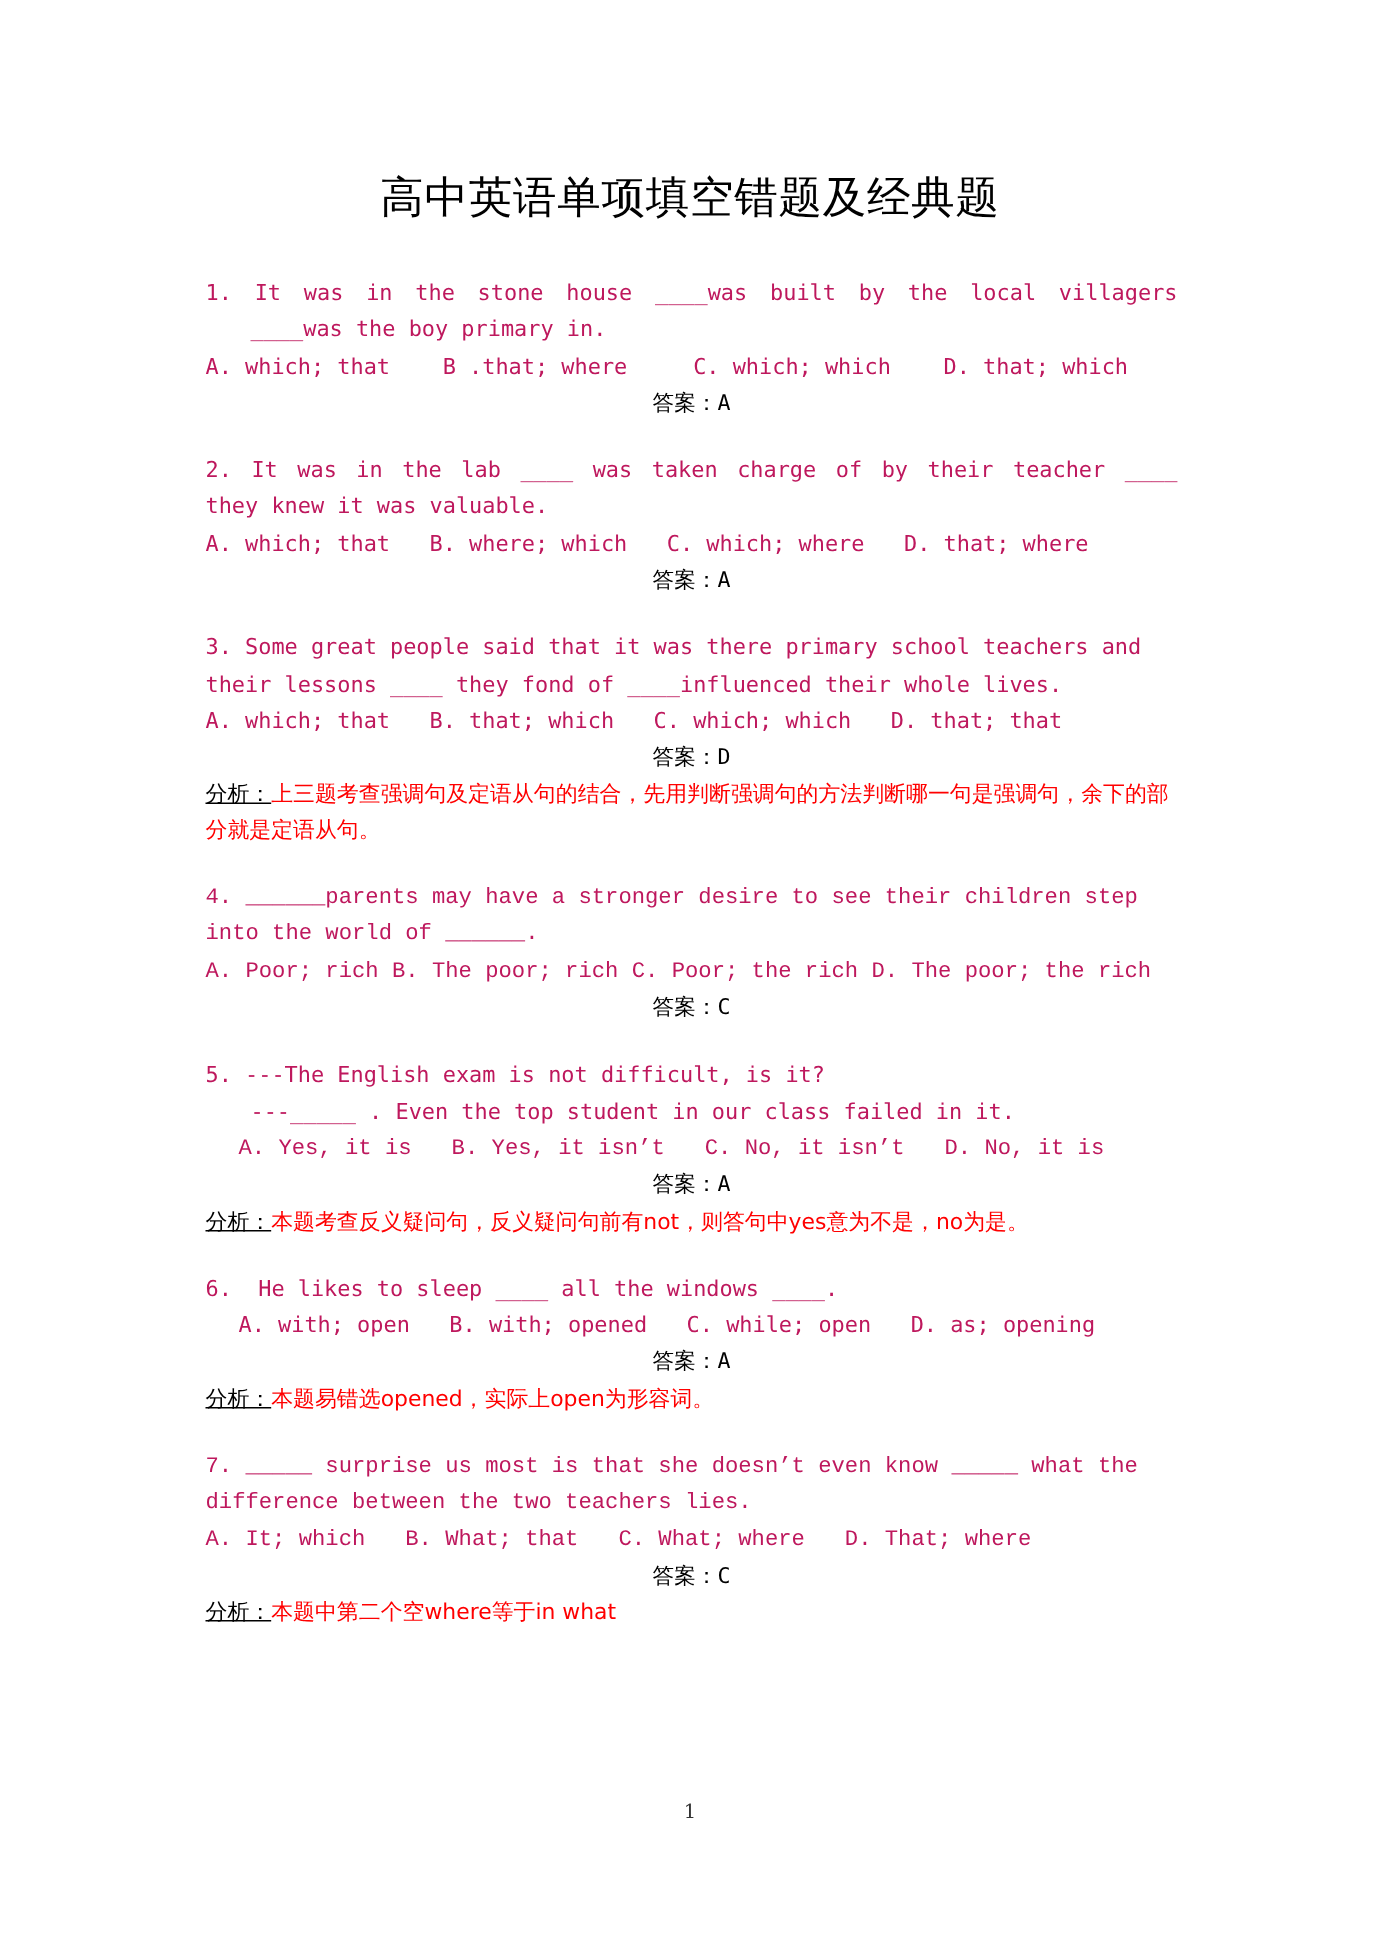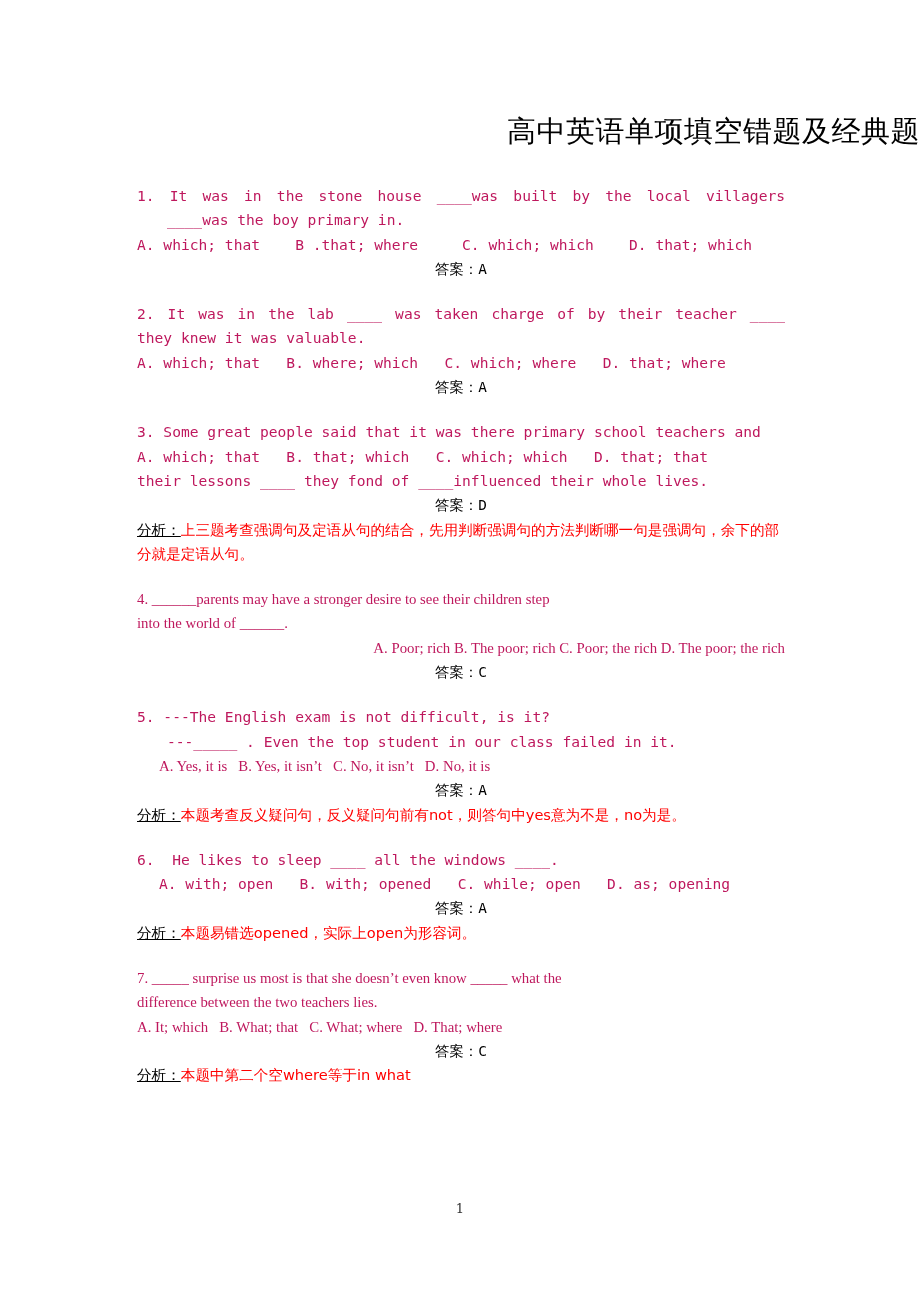--- a/index.html
+++ b/index.html
@@ -20,21 +20,21 @@
     left: 0; top: 0;
     width: 920px;
     height: 1302px;
     background: #ffffff;
   }
   .doc-title {
     position: absolute;
     left: 0;
     top: 114px;
     width: 920px;
-    text-align: right;
+    text-align: center;
     font-family: "DejaVu Sans", "Liberation Sans", sans-serif;
     font-size: 29px;
     font-weight: 400;
     letter-spacing: 0.5px;
     color: #000000;
     line-height: 1.2;
   }
   .body-col {
     position: absolute;
     left: 137px;
@@ -52,24 +52,24 @@
     white-space: pre-wrap;
     word-spacing: 0px;
   }
   .ln.just {
     text-align: justify;
     text-align-last: justify;
     white-space: normal;
   }
   .ln.flow {
     white-space: normal;
-    text-align: right;
+    text-align: left;
   }
   .ln.serif {
-    font-family: Liberation Serif, serif;
+    font-family: Liberation Mono, monospace;
     font-size: 14.8px;
   }
   .indent1 { padding-left: 30px; }
   .indent2 { padding-left: 22px; }
   .ans {
     font-family: "DejaVu Sans", "Liberation Sans", sans-serif;
     font-size: 14.4px;
     line-height: 24.3px;
     text-align: center;
   }
@@ -119,22 +119,22 @@
 
     <div class="q-block">
       <div class="ln just">2.  It was in the lab ____ was taken charge of by their teacher ____</div>
       <div class="ln">they knew it was valuable.</div>
       <div class="ln">A. which; that   B. where; which   C. which; where   D. that; where</div>
       <div class="ans"><span>答案：</span><span class="latin">A</span></div>
     </div>
 
     <div class="q-block">
       <div class="ln">3. Some great people said that it was there primary school teachers and</div>
+      <div class="ln">their lessons ____ they fond of ____influenced their whole lives.</div>
       <div class="ln">A. which; that   B. that; which   C. which; which   D. that; that</div>
-      <div class="ln">their lessons ____ they fond of ____influenced their whole lives.</div>
       <div class="ans"><span>答案：</span><span class="latin">D</span></div>
       <div class="analysis"><span class="lbl">分析：</span><span class="red">上三题考查强调句及定语从句的结合，先用判断强调句的方法判断哪一句是强调句，余下的部分就是定语从句。</span></div>
     </div>
 
     <div class="q-block">
       <div class="ln serif">4. ______parents may have a stronger desire to see their children step</div>
       <div class="ln serif">into the world of ______.</div>
       <div class="ln serif flow">A. Poor; rich   B. The poor; rich    C. Poor; the rich   D. The poor; the rich</div>
       <div class="ans"><span>答案：</span><span class="latin">C</span></div>
     </div>

